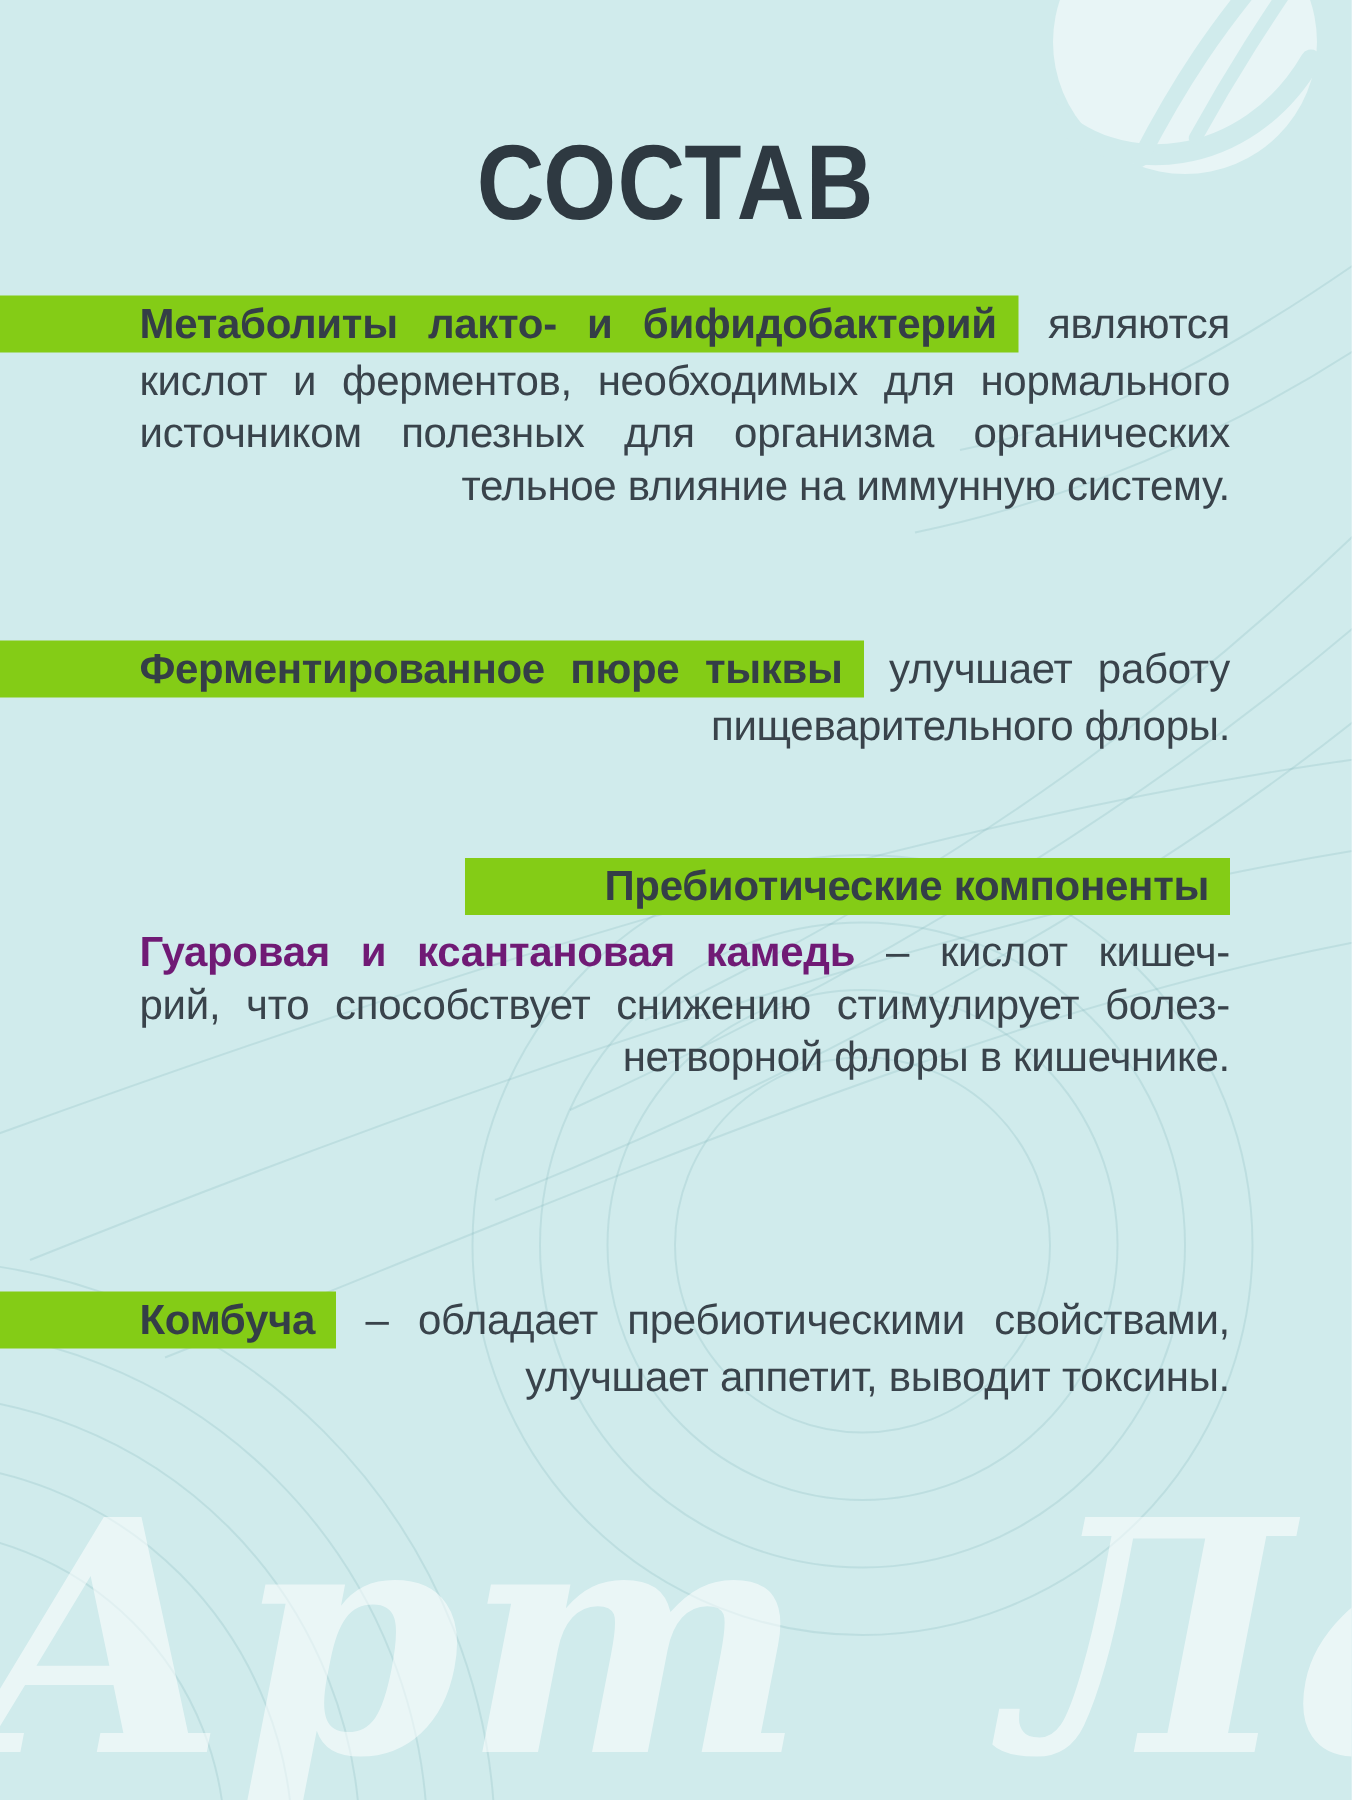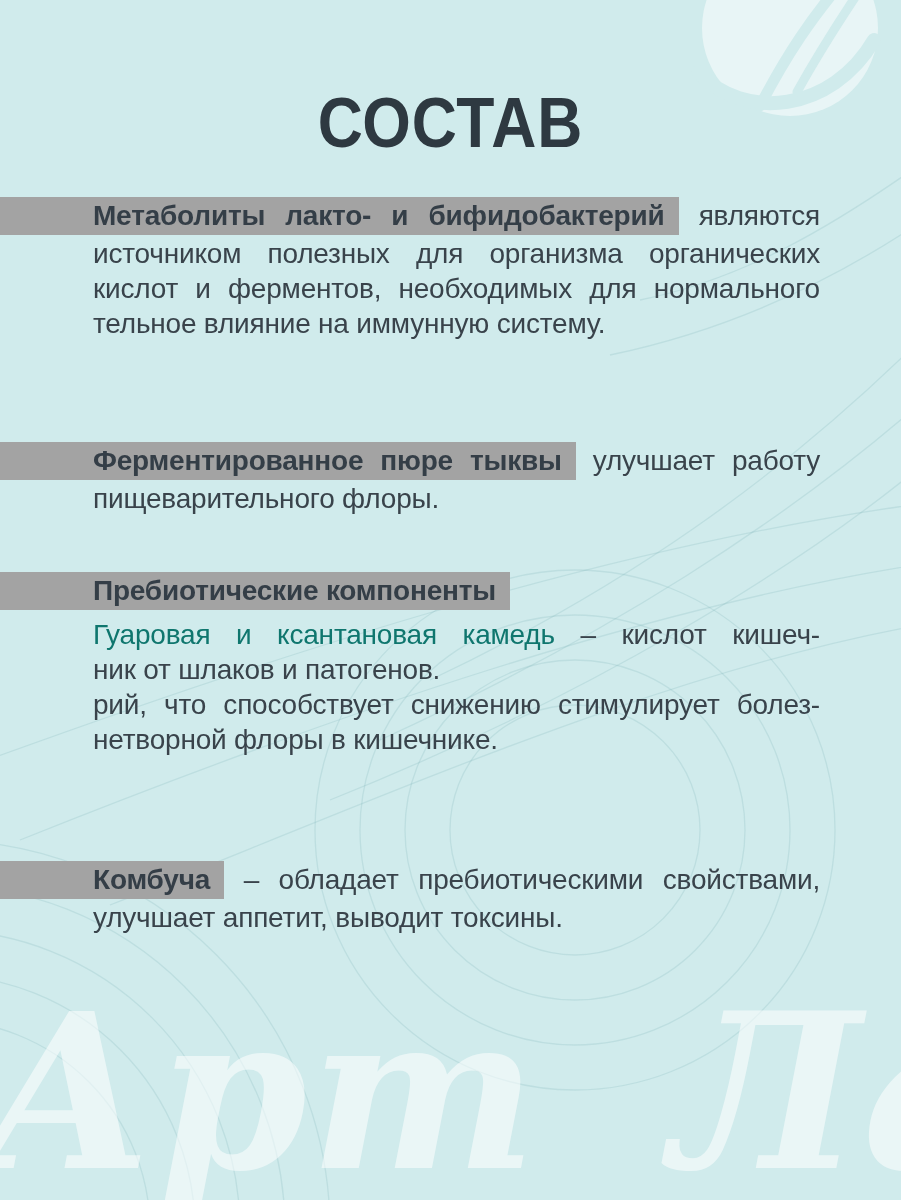--- a/index.html
+++ b/index.html
@@ -16,44 +16,44 @@
     position:absolute;top:82px;left:0;width:100%;
     text-align:center;
     font-size:71px;font-weight:700;color:#2E3941;
     letter-spacing:1px;
     transform:scaleX(.88);
   }
   .sec{
     position:absolute;left:93px;width:727px;
     font-size:28px;letter-spacing:-0.2px;
   }
-  .ln{line-height:35px;}
+  .ln{line-height:35px;text-align:right;}
   .hline{line-height:40px;}
   .jl{text-align:justify;text-align-last:justify;}
   .hl{
-    background:#a3a3a3;
+    background:#84cc16;
     font-weight:700;color:#343E47;
     padding:3px 14px 4px 93px;
     margin-left:-93px;
     -webkit-box-decoration-break:slice;
   }
-  .b{font-weight:400;color:#0f766e;}
+  .b{font-weight:700;color:#701a75;}
   .m6{margin-top:6px;}
   .gap{margin-top:8px;}
   .wm-script{
     position:absolute;top:985px;left:-20px;
     font-family:"DejaVu Serif",serif;
     font-style:italic;font-weight:700;
     font-size:215px;line-height:1;
     color:rgba(255,255,255,0.55);
     letter-spacing:2px;word-spacing:55px;
     white-space:nowrap;
   }
   #sec1{top:196px;}
-  #sec2{top:441px;}
+  #sec2{top:426px;}
   #sec3{top:571px;}
   #sec4{top:860px;}
 </style>
 </head>
 <body>
 
 <div class="page">
 
   <svg class="bg-decor" viewBox="0 0 901 1200" xmlns="http://www.w3.org/2000/svg">
     <g stroke="rgba(122,178,183,0.22)" stroke-width="1.3" fill="none">
@@ -82,34 +82,33 @@
       <path d="M 797,92 C 823,45 845,12 868,-22" stroke="#D0EBEC" stroke-width="9" fill="none" stroke-linecap="round"></path>
     </g>
   </svg>
 
   <div class="wm-script">Арт Лайф</div>
 
   <div class="title">СОСТАВ</div>
 
   <div class="sec" id="sec1">
     <div class="ln hline jl"><span class="hl">Метаболиты лакто- и бифидобактерий</span> <span>являются</span></div>
+    <div class="ln jl">кислот и ферментов, необходимых для нормального</div>
     <div class="ln jl">источником полезных для организма органических</div>
-    <div class="ln jl">кислот и ферментов, необходимых для нормального</div>
     <div class="ln">тельное влияние на иммунную систему.</div>
   </div>
 
   <div class="sec" id="sec2">
     <div class="ln hline jl"><span class="hl">Ферментированное пюре тыквы</span> <span>улучшает работу</span></div>
     <div class="ln">пищеварительного флоры.</div>
   </div>
 
   <div class="sec" id="sec3">
     <div class="ln hline"><span class="hl">Пребиотические компоненты</span></div>
     <div class="ln jl m6"><span class="b">Гуаровая и ксантановая камедь</span> <span>– кислот кишеч-</span></div>
-    <div class="ln">ник от шлаков и патогенов.</div>
     <div class="ln jl">рий, что способствует снижению стимулирует болез-</div>
     <div class="ln">нетворной флоры в кишечнике.</div>
   </div>
 
   <div class="sec" id="sec4">
     <div class="ln hline jl"><span class="hl">Комбуча</span> <span>– обладает пребиотическими свойствами,</span></div>
     <div class="ln">улучшает аппетит, выводит токсины.</div>
   </div>
 
 </div>

